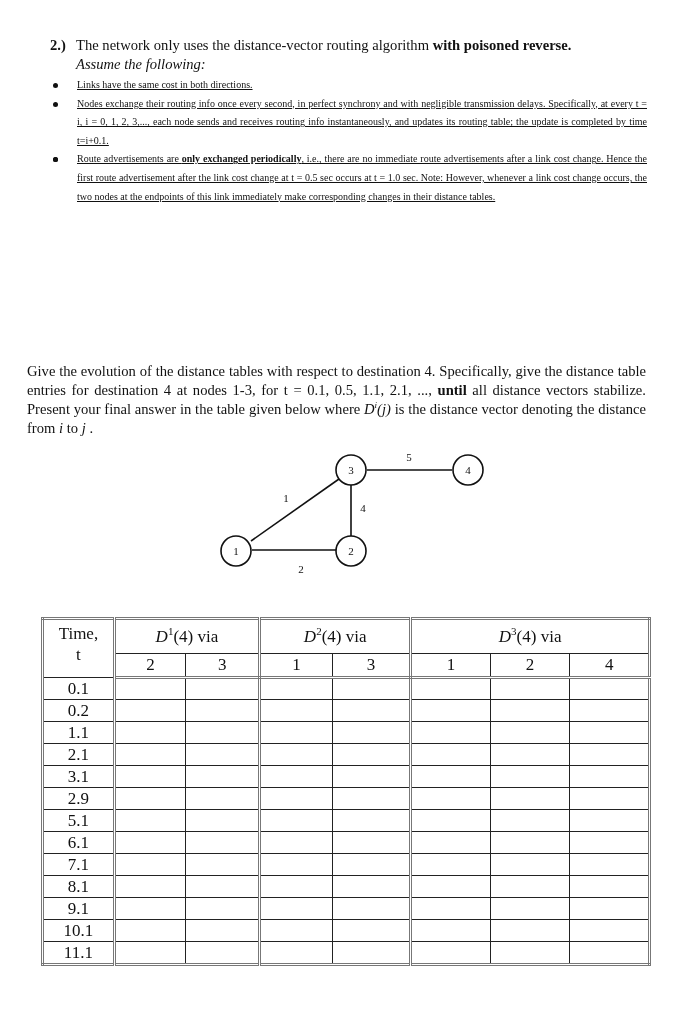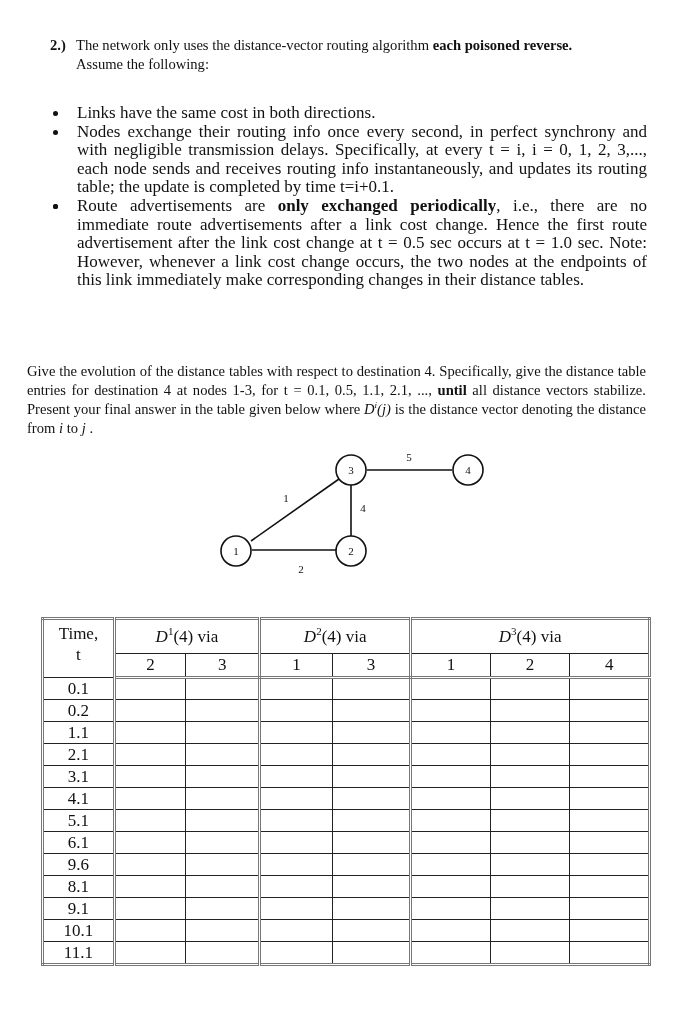--- a/index.html
+++ b/index.html
@@ -6,27 +6,27 @@
   body {
     width: 692px; height: 1024px; position: relative; overflow: hidden;
     font-family: "Liberation Serif", "DejaVu Serif", serif;
     color: #111;
   }
   .q-head {
     position: absolute; left: 50px; top: 36px; width: 600px;
     font-size: 14.6px; line-height: 19px;
   }
   .q-head .num { font-weight: bold; display: inline-block; width: 26px; }
-  .q-head .indent { padding-left: 26px; }
+  .q-head .indent { padding-left: 26px; font-style: italic; }
   b { font-weight: bold; }
 
   .bullets {
-    position: absolute; left: 50px; top: 104px; width: 597px;
+    position: absolute; left: 50px; top: 76px; width: 597px;
     margin: 0; padding: 0; list-style: none;
-    font-size: 17px; line-height: 18.6px; text-align: justify;
+    font-size: 10px; line-height: 18.6px; text-align: justify; text-decoration: underline;
   }
   .bullets li { position: relative; padding-left: 27px; margin: 0; }
   .bullets li .dot {
     position: absolute; left: 3px; top: 7px; width: 5px; height: 5px;
     background: #111; border-radius: 50%;
   }
 
   .instructions {
     position: absolute; left: 27px; top: 362px; width: 619px;
     font-size: 14.6px; line-height: 19px; text-align: justify;
@@ -52,21 +52,21 @@
   table.dv .g-sep { border-right: 3px double #777; }
   table.dv tr.sub-row th { border-bottom: 3px double #777; }
   .dlabel i { font-style: italic; }
   .dlabel sup { font-size: 11px; vertical-align: 7px; line-height: 0; }
 </style>
 </head>
 <body>
 
 <div class="q-head">
   <div>
-    <span class="num">2.)</span><span>The network only uses the distance-vector routing algorithm </span><b>each poisoned reverse.</b>
+    <span class="num">2.)</span><span>The network only uses the distance-vector routing algorithm </span><b>with poisoned reverse.</b>
   </div>
   <div class="indent">Assume the following:</div>
 </div>
 
 <ul class="bullets">
   <li><span class="dot"></span><span>Links have the same cost in both directions.</span></li>
   <li><span class="dot"></span><span>Nodes exchange their routing info once every second, in perfect synchrony and with negligible transmission delays. Specifically, at every t = i, i = 0, 1, 2, 3,..., each node sends and receives routing info instantaneously, and updates its routing table; the update is completed by time t=i+0.1.</span></li>
   <li><span class="dot"></span></li>
   <li><span class="dot"></span><span>Route advertisements are </span><b>only exchanged periodically</b><span>, i.e., there are no immediate route advertisements after a link cost change. Hence the first route advertisement after the link cost change at t = 0.5 sec occurs at t = 1.0 sec. Note: However, whenever a link cost change occurs, the two nodes at the endpoints of this link immediately make corresponding changes in their distance tables.</span></li>
 </ul>
@@ -176,21 +176,21 @@
         <td class="t">3.1</td>
         <td></td>
         <td class="g-sep"></td>
         <td></td>
         <td class="g-sep"></td>
         <td></td>
         <td></td>
         <td></td>
       </tr>
       <tr>
-        <td class="t">4.1</td>
+        <td class="t">2.9</td>
         <td></td>
         <td class="g-sep"></td>
         <td></td>
         <td class="g-sep"></td>
         <td></td>
         <td></td>
         <td></td>
       </tr>
       <tr>
         <td class="t">5.1</td>
@@ -206,21 +206,21 @@
         <td class="t">6.1</td>
         <td></td>
         <td class="g-sep"></td>
         <td></td>
         <td class="g-sep"></td>
         <td></td>
         <td></td>
         <td></td>
       </tr>
       <tr>
-        <td class="t">9.6</td>
+        <td class="t">7.1</td>
         <td></td>
         <td class="g-sep"></td>
         <td></td>
         <td class="g-sep"></td>
         <td></td>
         <td></td>
         <td></td>
       </tr>
       <tr>
         <td class="t">8.1</td>

